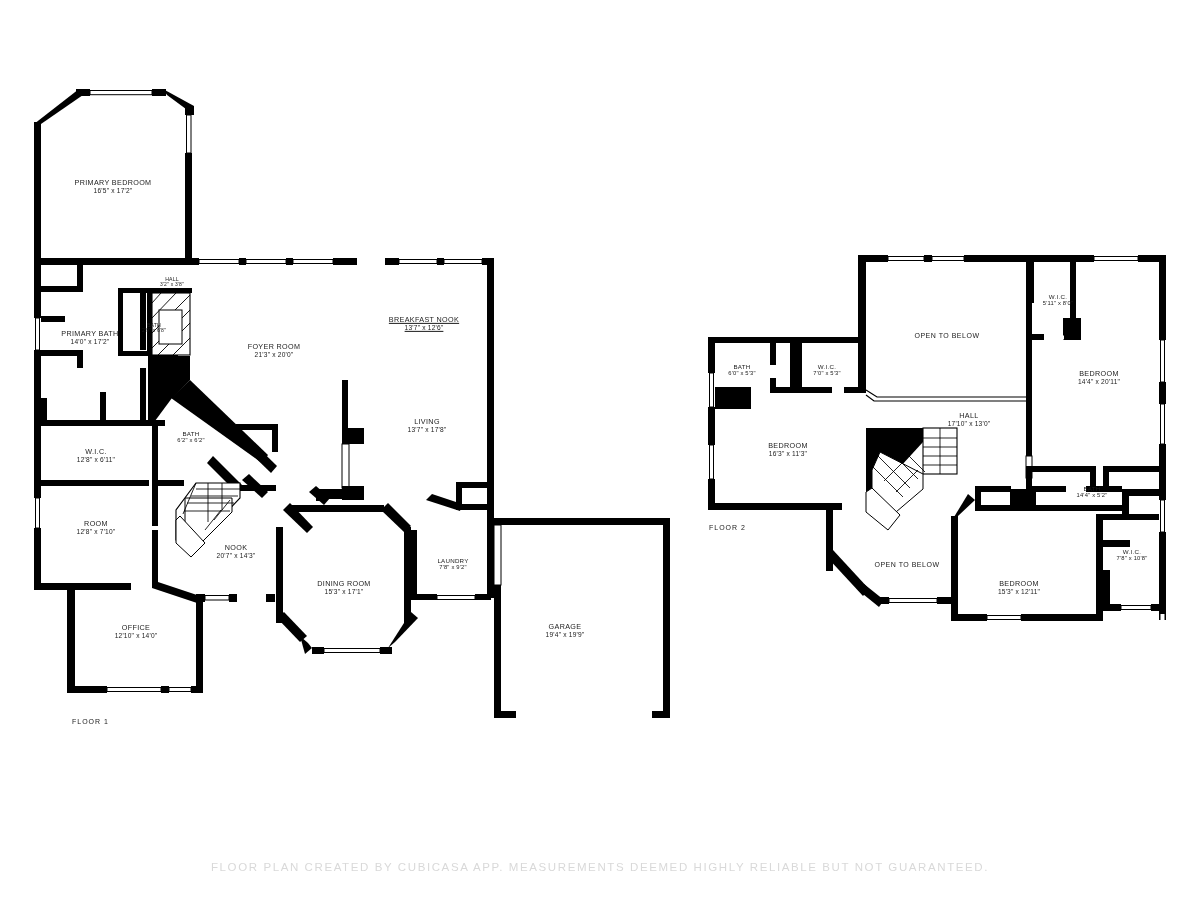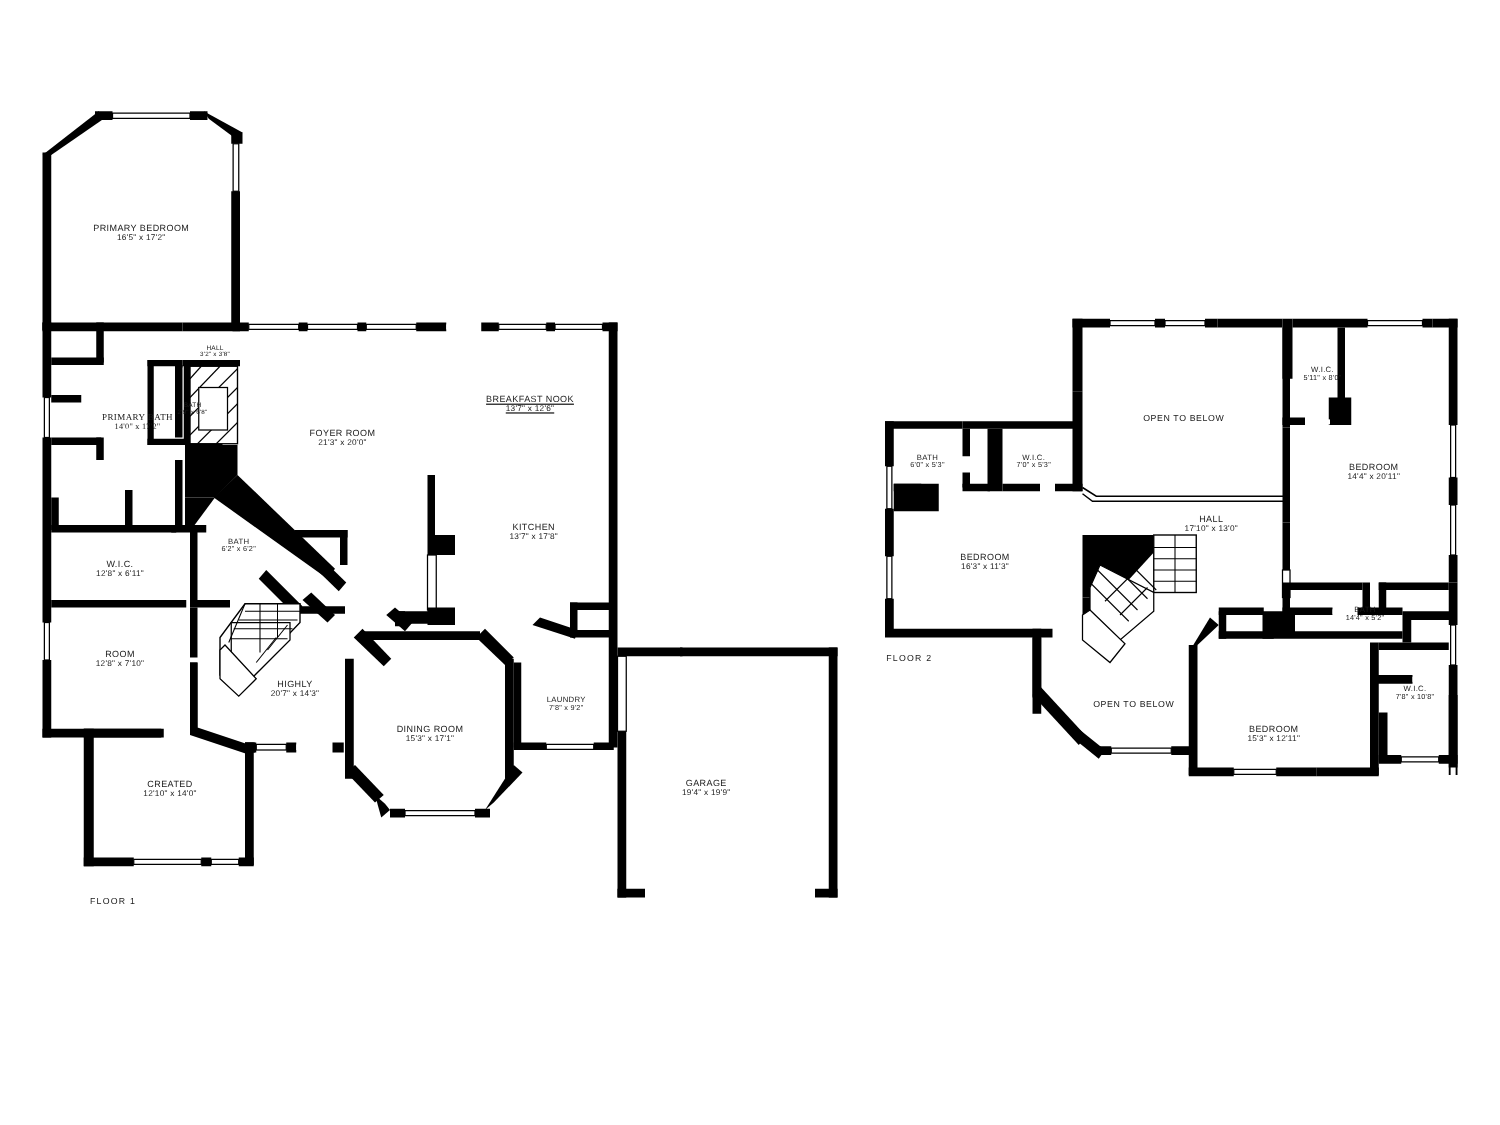--- a/index.html
+++ b/index.html
@@ -391,67 +391,67 @@
   <div class="room-label" style="left:113px;top:187px;">
     <span class="rn">PRIMARY BEDROOM</span>
     <span class="rd">16'5" x 17'2"</span>
   </div>
 
   <div class="room-label tiny" style="left:172px;top:282px;">
     <span class="rn">HALL</span>
     <span class="rd">3'2" x 3'8"</span>
   </div>
 
-  <div class="room-label" style="left:110px;top:338px;font-family:Liberation Serif, serif;">
+  <div class="room-label" style="left:90px;top:338px;">
     <span class="rn">PRIMARY BATH</span>
     <span class="rd">14'0" x 17'2"</span>
   </div>
 
   <div class="room-label tiny" style="left:154px;top:328px;">
     <span class="rn">BATH</span>
     <span class="rd">2'9" x 6'8"</span>
   </div>
 
   <div class="room-label" style="left:274px;top:351px;">
     <span class="rn">FOYER ROOM</span>
     <span class="rd">21'3" x 20'0"</span>
   </div>
 
   <div class="room-label" style="left:424px;top:324px;text-decoration:underline;">
     <span class="rn">BREAKFAST NOOK</span>
     <span class="rd">13'7" x 12'6"</span>
   </div>
 
   <div class="room-label" style="left:427px;top:426px;">
-    <span class="rn">KITCHEN</span>
+    <span class="rn">LIVING</span>
     <span class="rd">13'7" x 17'8"</span>
   </div>
 
   <div class="room-label small" style="left:191px;top:437px;">
     <span class="rn">BATH</span>
     <span class="rd">6'2" x 6'2"</span>
   </div>
 
   <div class="room-label" style="left:96px;top:456px;">
     <span class="rn">W.I.C.</span>
     <span class="rd">12'8" x 6'11"</span>
   </div>
 
   <div class="room-label" style="left:96px;top:528px;">
     <span class="rn">ROOM</span>
     <span class="rd">12'8" x 7'10"</span>
   </div>
 
   <div class="room-label" style="left:236px;top:552px;">
-    <span class="rn">HIGHLY</span>
+    <span class="rn">NOOK</span>
     <span class="rd">20'7" x 14'3"</span>
   </div>
 
   <div class="room-label" style="left:136px;top:632px;">
-    <span class="rn">CREATED</span>
+    <span class="rn">OFFICE</span>
     <span class="rd">12'10" x 14'0"</span>
   </div>
 
   <div class="room-label" style="left:344px;top:588px;">
     <span class="rn">DINING ROOM</span>
     <span class="rd">15'3" x 17'1"</span>
   </div>
 
   <div class="room-label small" style="left:453px;top:564px;">
     <span class="rn">LAUNDRY</span>
@@ -509,14 +509,15 @@
     <span class="rn">W.I.C.</span>
     <span class="rd">7'8" x 10'8"</span>
   </div>
 
   <div class="open-label" style="left:947px;top:335px;">OPEN TO BELOW</div>
 
   <div class="open-label" style="left:907px;top:564px;">OPEN TO BELOW</div>
 
   <div class="floor-caption" style="left:709px;top:524px;">FLOOR 2</div>
 
+  <div class="footer-note" style="top:861px;">FLOOR PLAN CREATED BY CUBICASA APP. MEASUREMENTS DEEMED HIGHLY RELIABLE BUT NOT GUARANTEED.</div>
 
 </div>
 
 </body></html>

